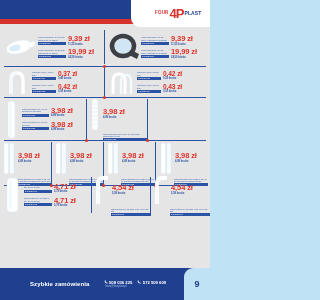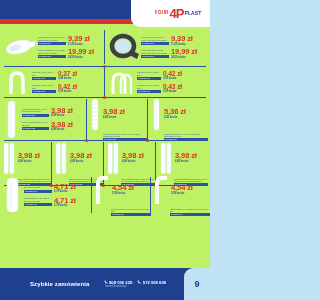--- a/index.html
+++ b/index.html
@@ -2,21 +2,21 @@
 <html><head>
 <meta charset="utf-8">
 <style>
   html,body{margin:0;padding:0;}
   body{
     width:210px;height:300px;overflow:hidden;
     font-family:"Liberation Sans",sans-serif;
     background:#bfe2f5;
     position:relative;
   }
-  .page{position:absolute;inset:0;background:#bef264;overflow:hidden;}
+  .page{position:absolute;inset:0;background:#e5e5e5;overflow:hidden;}
 
   
   .header{position:absolute;left:0;top:0;width:210px;height:28px;}
   .hdr-blue{position:absolute;left:0;top:0;width:152px;height:19px;background:#1f3f8f;
             border-bottom-right-radius:3px;}
   .hdr-red{position:absolute;left:0;top:19px;width:152px;height:5px;background:#d8322c;
             border-bottom-right-radius:3px;}
   .hdr-white{position:absolute;left:131px;top:0;width:79px;height:27px;background:#ffffff;
             border-bottom-left-radius:9px;}
   .logo{position:absolute;left:155px;top:6px;height:15px;display:flex;align-items:center;gap:1px;}
@@ -290,40 +290,20 @@
             <span class="brutto">4,89 brutto</span>
           </div>
         </div>
         <div class="info" style="margin-left:14px;margin-top:2px;width:44px;">
           <span class="desc">Listwa osłonowa LO-3
 1m x 16 mm, biała
 opakowanie 10 szt.</span>
           <span class="code">0301020323</span>
         </div>
       </div>
-      <div class="cell" style="width:62px;padding:1px 2px;flex-direction:column;justify-content:center;align-items:flex-start;">
-        <div style="display:flex;align-items:center;gap:2px;">
-          <div class="prod">
-            <svg width="12" height="34" viewBox="0 0 12 34">
-              <rect x="4" y="2" width="5" height="31" rx="2.4" fill="#ffffff" stroke="#dceaf5" stroke-width=".5"></rect>
-              <rect x="5" y="4" width="1.4" height="27" rx=".7" fill="#eef8fc"></rect>
-            </svg>
-          </div>
-          <div class="pricebox">
-            <span class="price">5,36 zł</span>
-            <span class="brutto">6,59 brutto</span>
-          </div>
-        </div>
-        <div class="info" style="margin-left:14px;margin-top:2px;width:44px;">
-          <span class="desc">Listwa osłonowa LO-4
-1m x 20 mm biała
-opakowanie 10 szt.</span>
-          <span class="code">0301020324</span>
-        </div>
-      </div>
       <div class="vdiv" style="left:86px;top:1px;height:40px;"></div>
       <div class="vdiv" style="left:147px;top:1px;height:40px;"></div>
     </div>
     <div class="hdiv" style="top:112px;"></div>
     <div class="dot" style="left:85px;top:110.5px;"></div>
     <div class="dot" style="left:146px;top:110.5px;"></div>
 
     <div class="row" style="top:113px;height:44px;">
       <div class="cell" style="width:52px;padding:1px 2px;flex-direction:column;justify-content:center;align-items:flex-start;">
         <div style="display:flex;align-items:center;gap:2px;">

